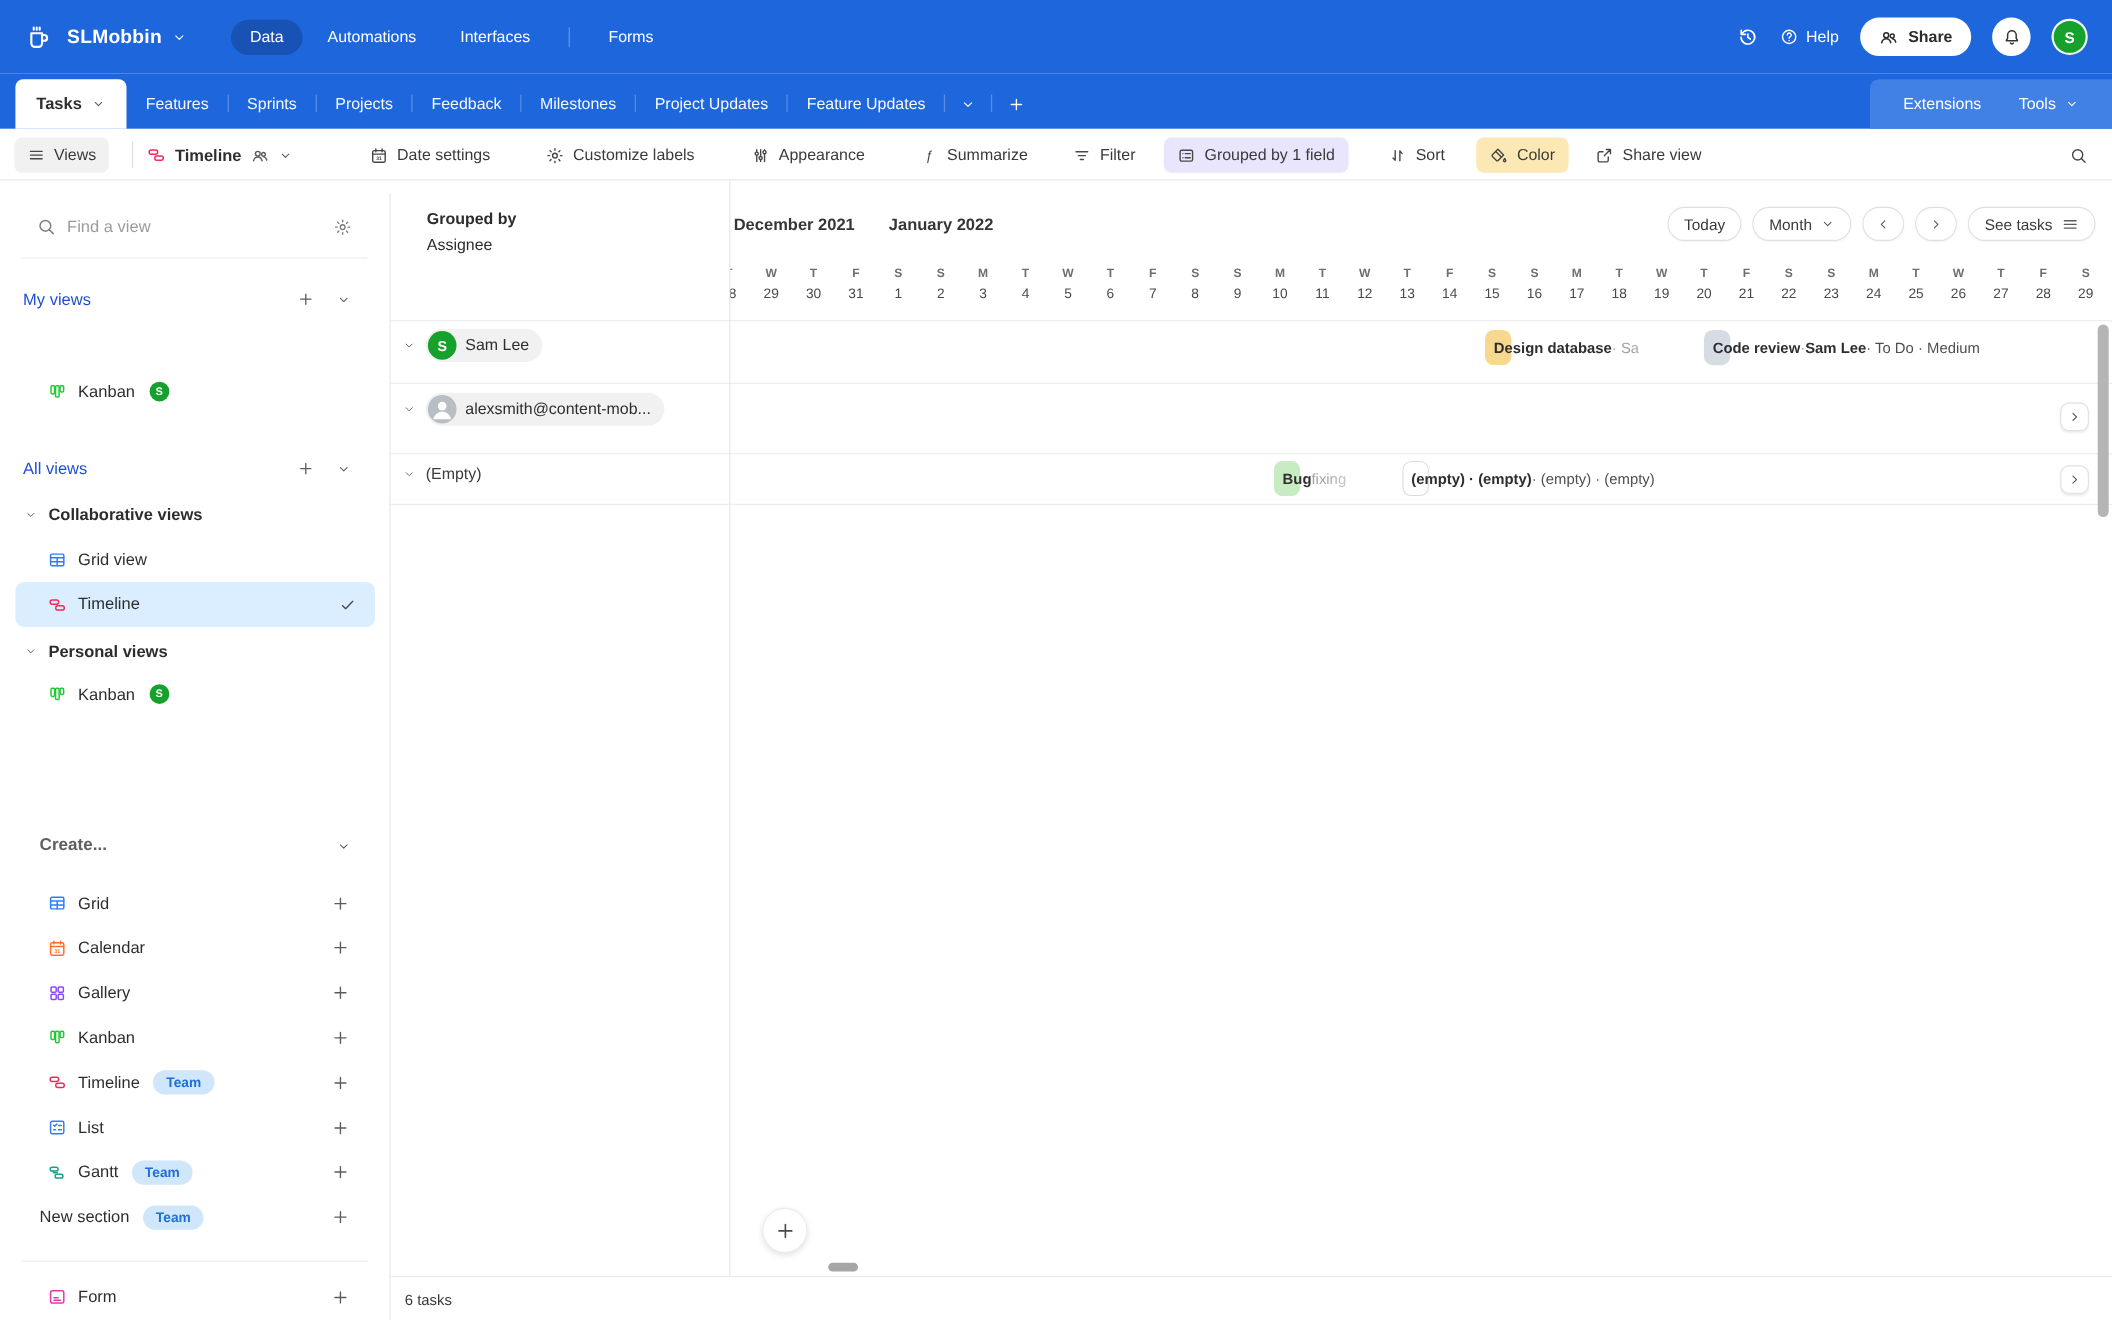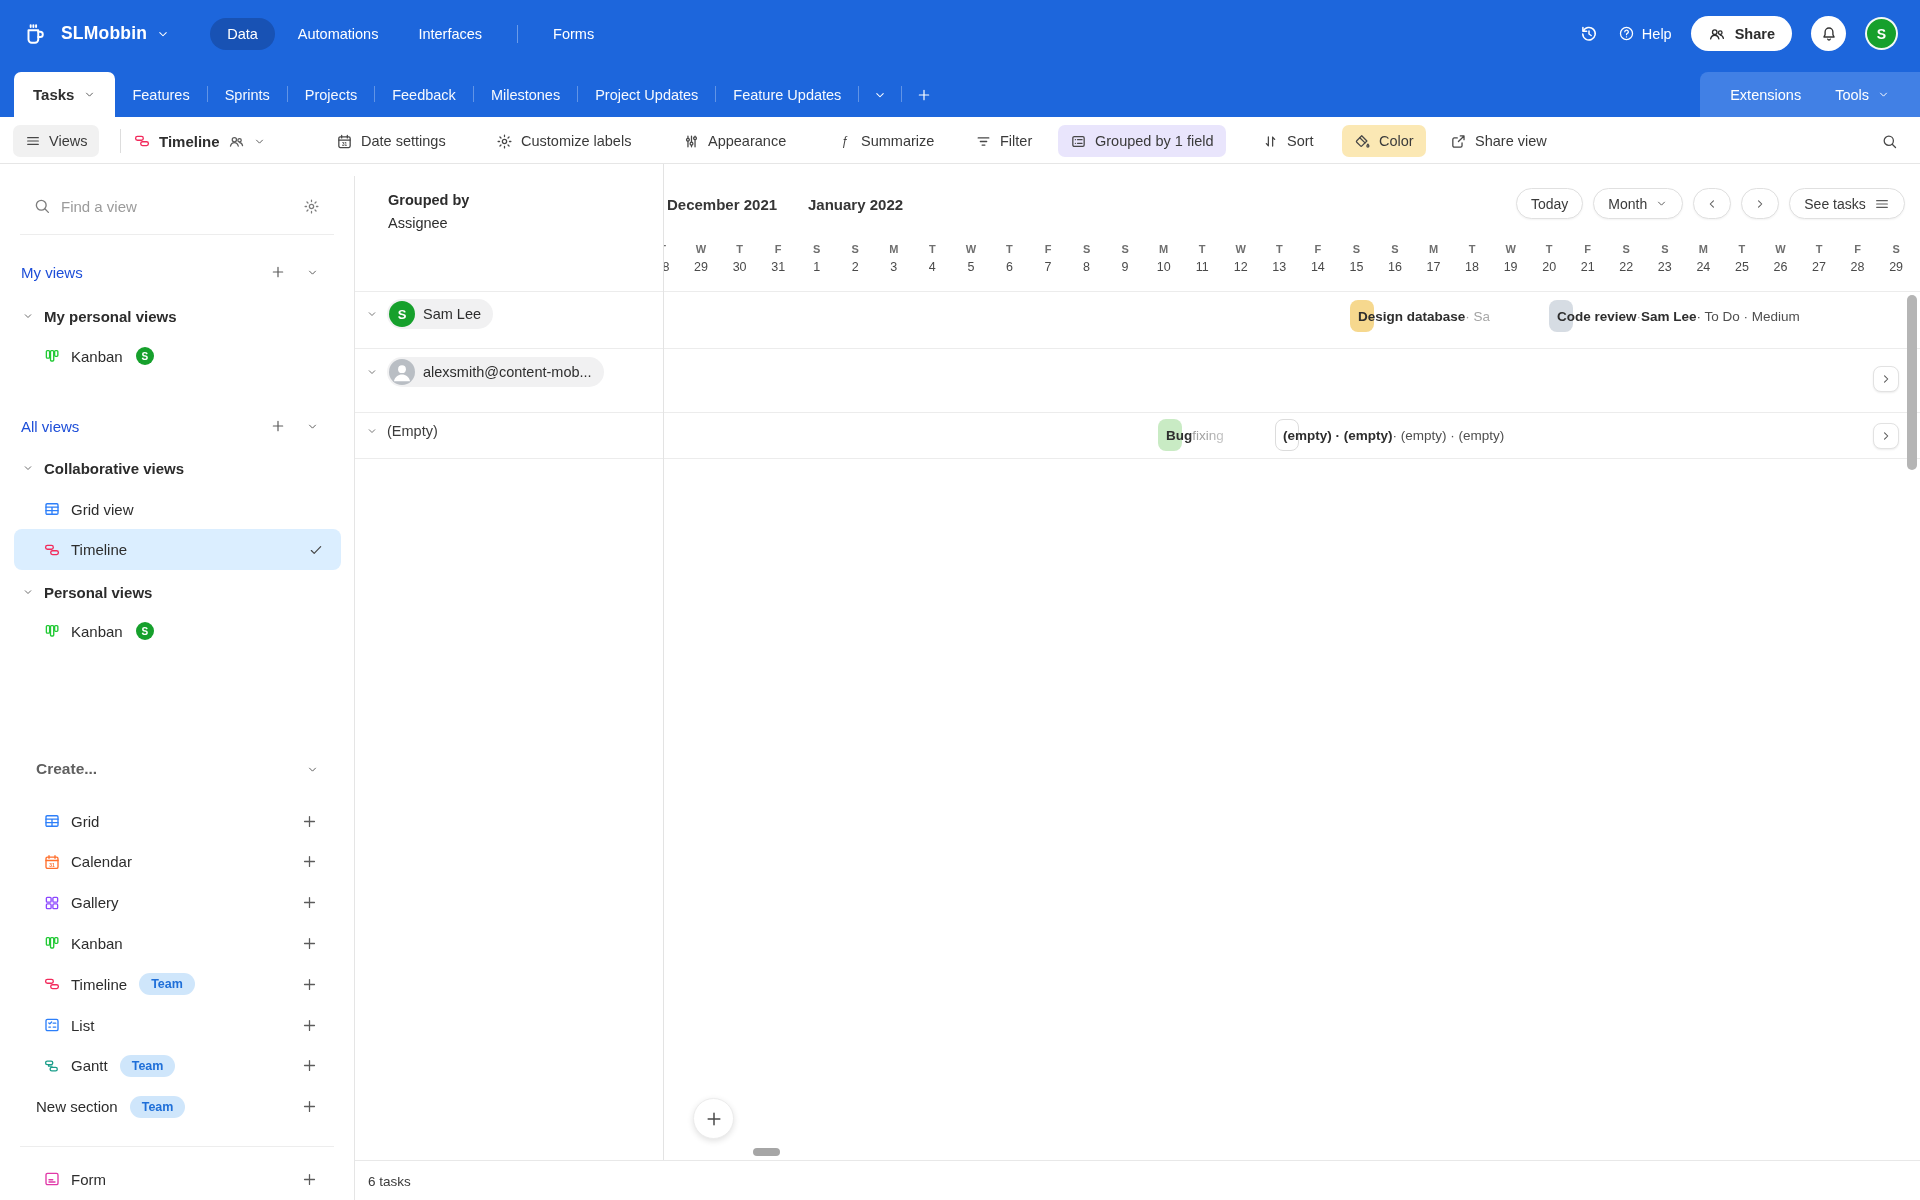--- a/index.html
+++ b/index.html
@@ -365,28 +365,20 @@
       <span class="ic i16 c55 abs" style="left:270px">
           <svg viewBox="0 0 24 24" fill="none" stroke="currentColor" stroke-width="1.8" stroke-linecap="round" stroke-linejoin="round">
             <path d="M12 5v14M5 12h14"></path>
           </svg>
         </span>
       <span class="ic i13 c55 abs" style="left:306px">
           <svg viewBox="0 0 24 24" fill="none" stroke="currentColor" stroke-width="1.8" stroke-linecap="round" stroke-linejoin="round">
             <path d="M6.5 9.5l5.5 5.5 5.5-5.5"></path>
           </svg>
         </span>
-    </div>
-    <div class="sr" style="top:124px">
-      <span class="ic i12 c55" style="margin-left:22px">
-          <svg viewBox="0 0 24 24" fill="none" stroke="currentColor" stroke-width="1.8" stroke-linecap="round" stroke-linejoin="round">
-            <path d="M6.5 9.5l5.5 5.5 5.5-5.5"></path>
-          </svg>
-        </span>
-      <span class="sb-strong">My personal views</span>
     </div>
     <div class="sr" style="top:164px">
       <span class="ic i18" style="margin-left:43px;color:#20c933">
           <svg viewBox="0 0 24 24" fill="none" stroke="currentColor" stroke-width="1.8" stroke-linecap="round" stroke-linejoin="round">
             <rect x="4.5" y="4.8" width="4.3" height="10" rx="1.3"></rect>
             <rect x="10" y="4.8" width="4.3" height="13.8" rx="1.3"></rect>
             <rect x="15.5" y="4.8" width="4.3" height="7.6" rx="1.3"></rect>
           </svg>
         </span>
       <span class="sb-item">Kanban</span>

